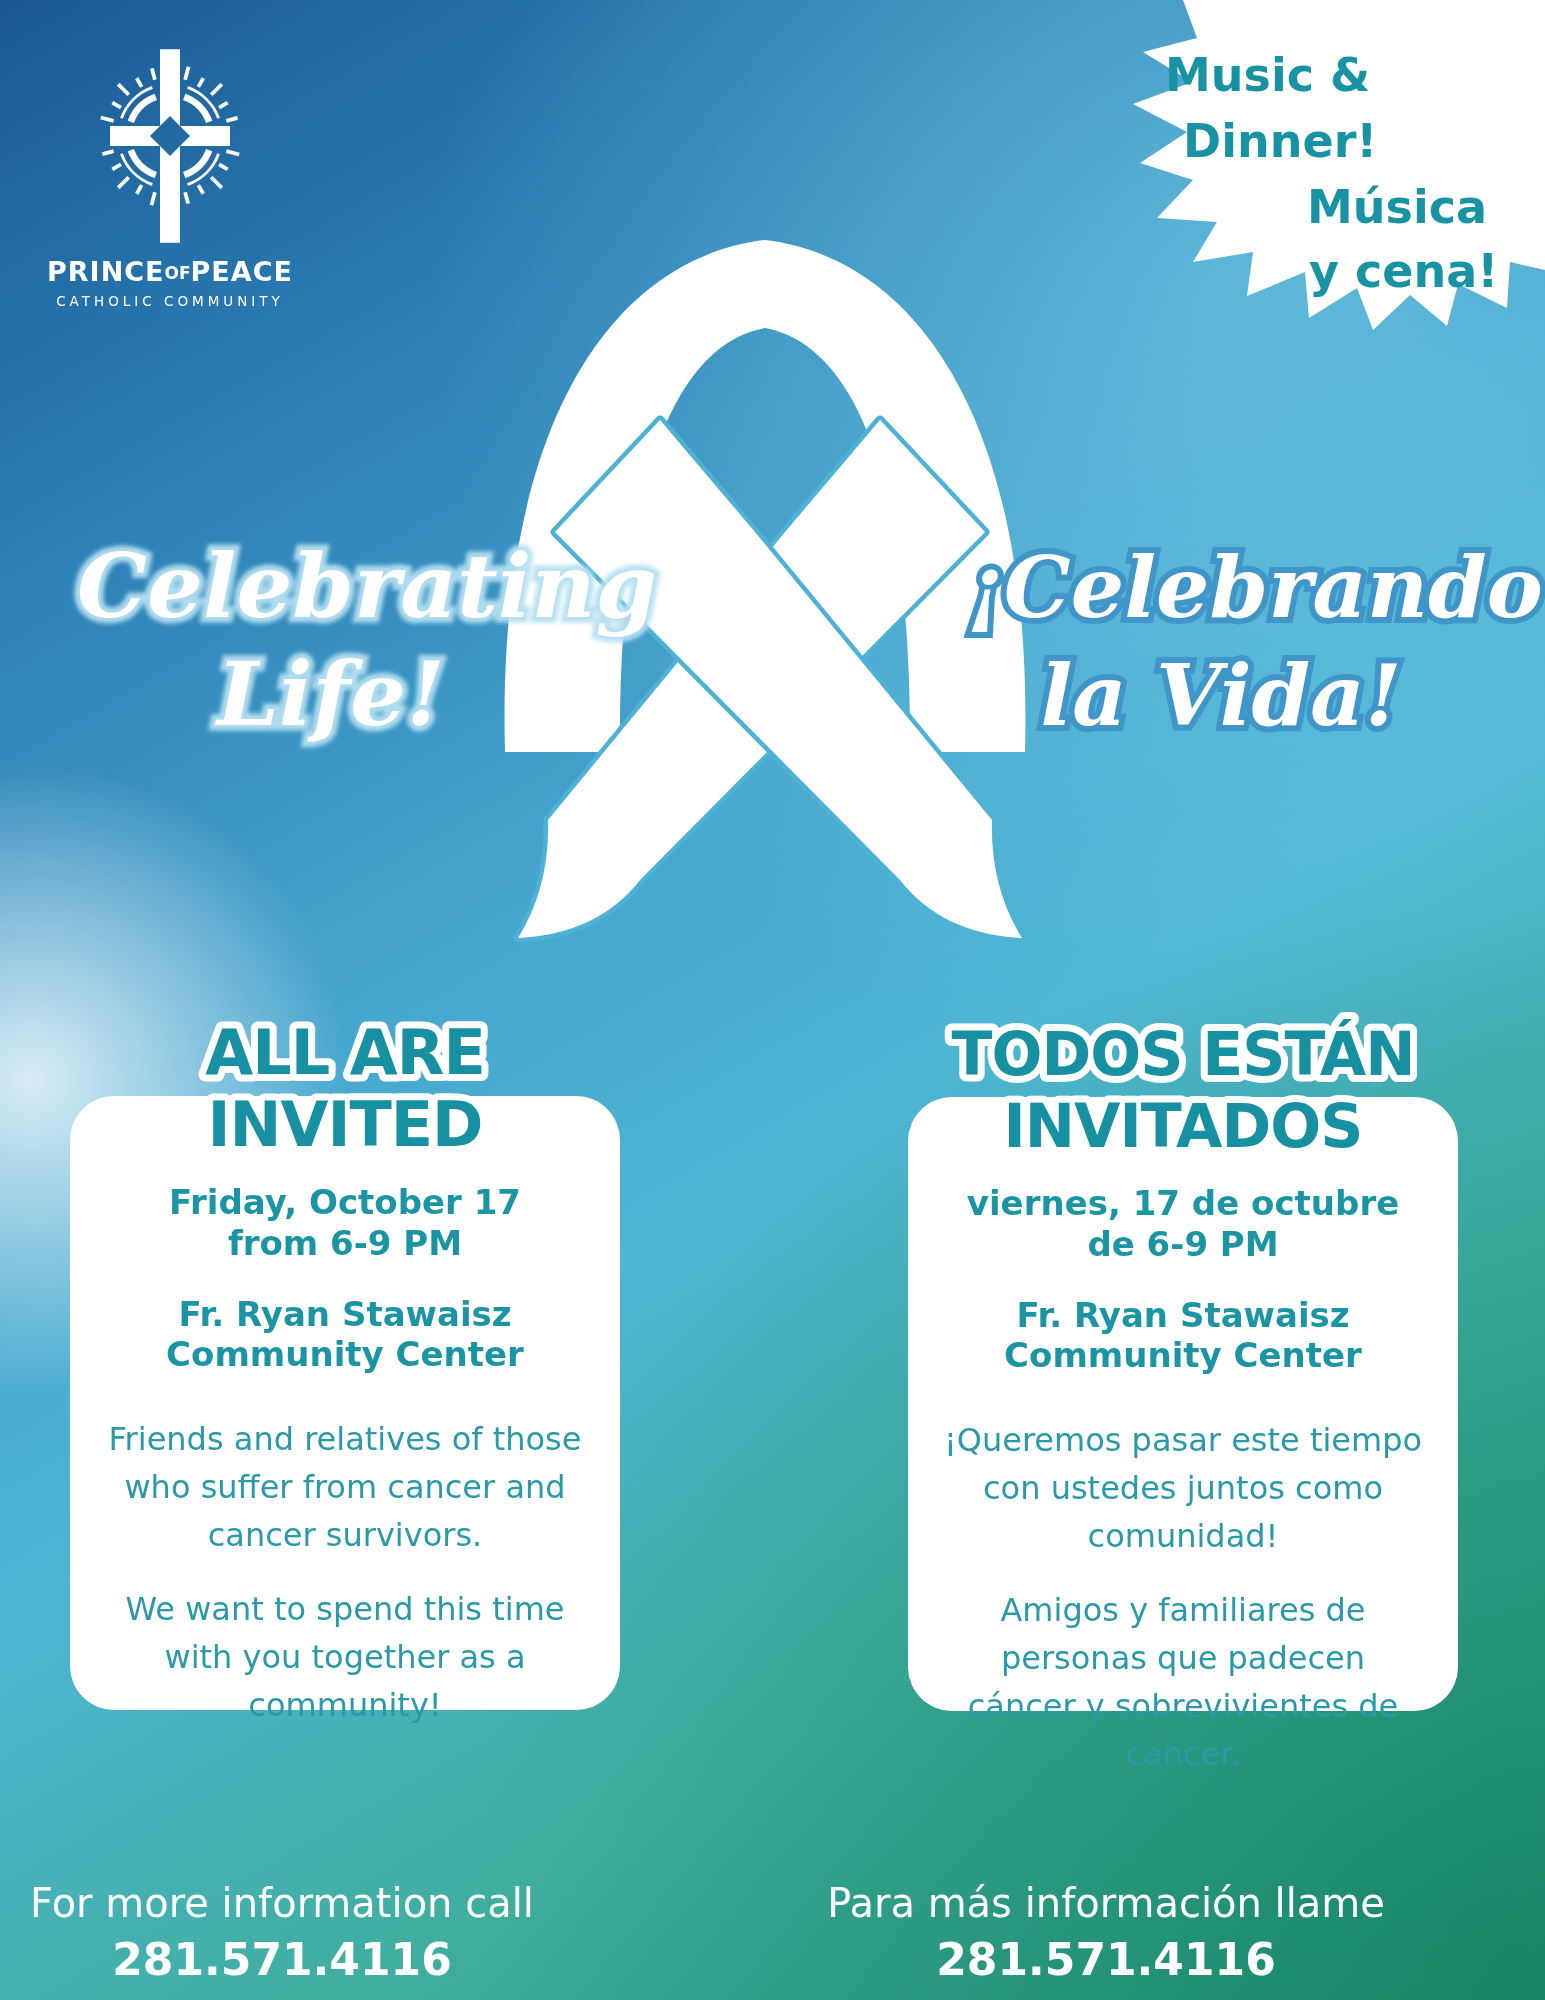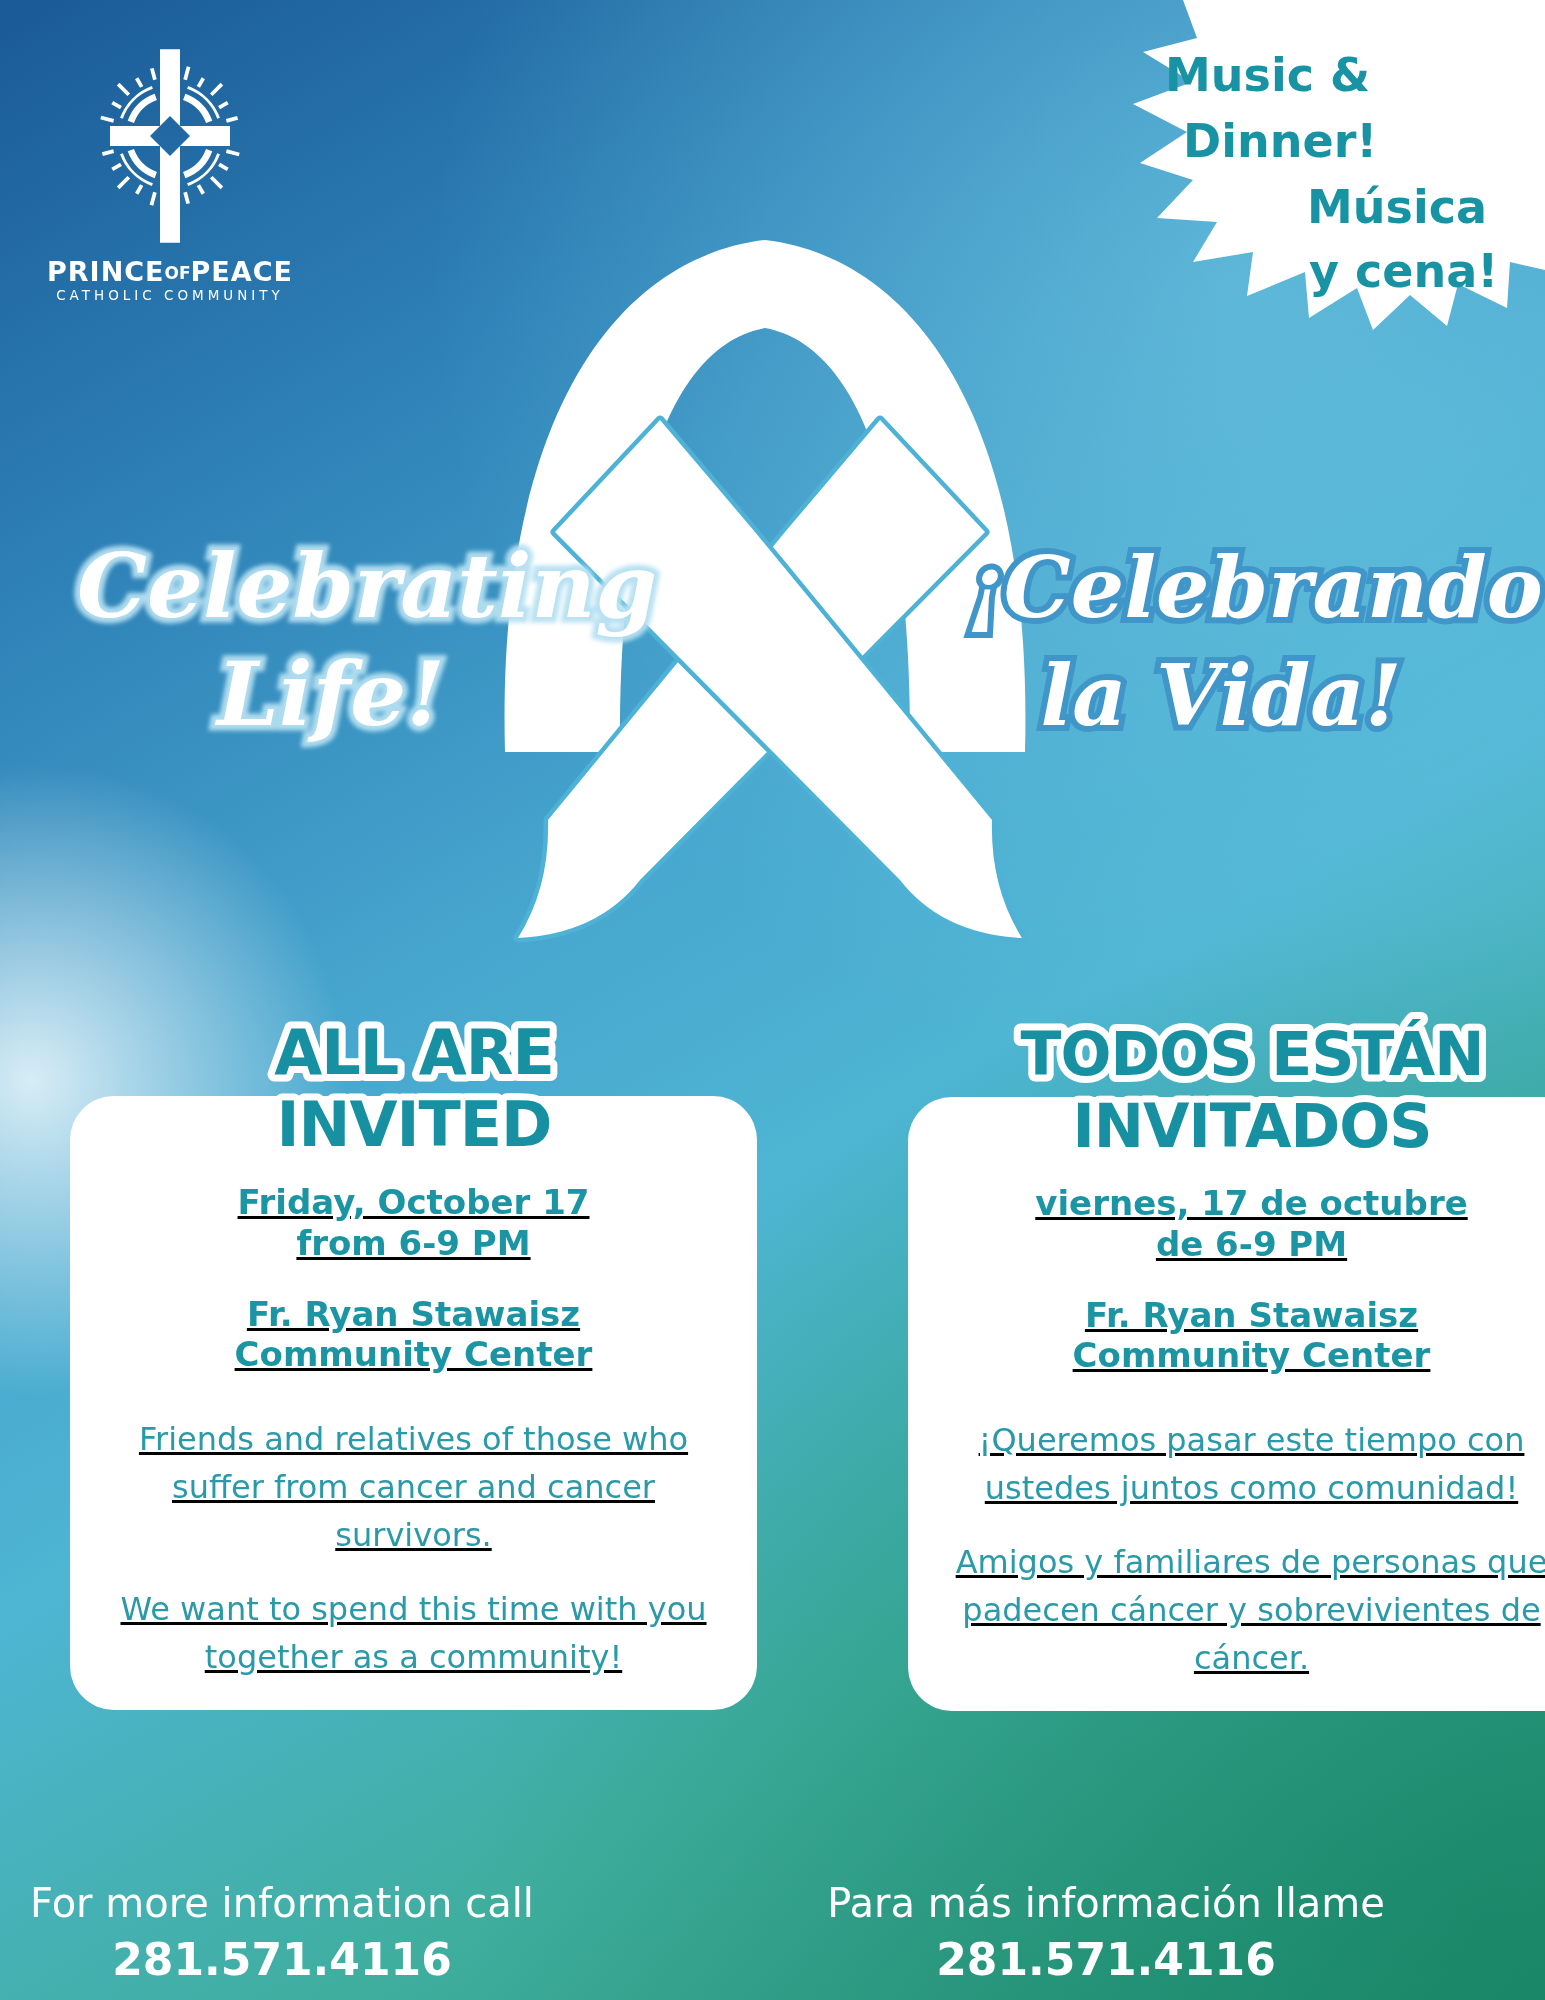--- a/index.html
+++ b/index.html
@@ -11,21 +11,21 @@
       radial-gradient(circle at 80% 14%, rgba(125,213,235,.50) 0%, rgba(125,213,235,0) 38%),
       radial-gradient(circle at 97% 97%, rgba(14,126,92,.55) 0%, rgba(14,126,92,0) 42%),
       linear-gradient(150deg, #1a5a96 0%, #2f83b8 22%, #47a6ce 42%, #4eb5d3 56%, #3fae9e 76%, #259173 100%);
   }
 
   
   .logo{position:absolute; left:45px; top:46px; width:250px; text-align:center; color:#fff;}
   .logo svg{display:block; margin:0 auto;}
   .logo-word{margin-top:10px; font-size:27px; font-weight:700; letter-spacing:1px; white-space:nowrap;}
   .logo-word .of{font-size:17px; vertical-align:2px; letter-spacing:0;}
-  .logo-sub{margin-top:0; font-size:13.5px; letter-spacing:4px; white-space:nowrap;}
+  .logo-sub{margin-top:6px; font-size:13.5px; letter-spacing:4px; white-space:nowrap;}
 
   
   .badge{position:absolute; right:0; top:0; width:450px; height:345px;}
   .badge svg{position:absolute; inset:0;}
   .badge .btext{position:absolute; font-weight:700; font-size:46px; color:#1793a3; white-space:nowrap;}
   .b1{left:70px;  top:48px;}
   .b2{left:88px;  top:114px;}
   .b3{left:212px; top:180px;}
   .b4{left:214px; top:244px;}
 
@@ -39,21 +39,21 @@
   .script-es{left:935px; top:542px; font-size:84px;}
   .sline{position:relative; height:108px;}
   .sline .lyr{position:absolute; left:0; right:0; top:0; font-size:88px; line-height:1.1; white-space:nowrap;padding-left:32px;}
   .script-es .sline .lyr{font-size:84px;}
   .script-en .stroke{-webkit-text-stroke:11px #b5e0f2; color:#b5e0f2; filter:blur(2px); opacity:.95;}
   .script-en .fill{color:#ffffff;}
   .script-es .stroke{-webkit-text-stroke:12px #4095c9; color:#4095c9;}
   .script-es .fill{color:#ffffff;}
 
   
-  .card{position:absolute; width:687px; height:614px; background:#ffffff; border-radius:44px;text-decoration:underline;}
+  .card{position:absolute; width:550px; height:614px; background:#ffffff; border-radius:44px;}
   .card-en{left:70px;  top:1096px;}
   .card-es{left:908px; top:1097px;}
   .card-header{position:absolute; width:640px; height:175px; left:50%; transform:translateX(-50%); top:-92px;}
   .card-header text{font-family:"DejaVu Sans", sans-serif; font-weight:700; fill:#1791a1;
                     stroke:#ffffff; stroke-width:14px; stroke-linejoin:round; paint-order:stroke;}
   .card-body{position:relative; margin-top:86px; text-align:center; color:#1b94a4;}
   .bold-line{font-size:34px; font-weight:700; line-height:1.2;}
   .when{margin-bottom:30px;}
   .where{margin-bottom:40px;}
   .para{font-size:32px; font-weight:400; line-height:1.5; color:#2a99a8; margin:0 34px 26px 34px;}

